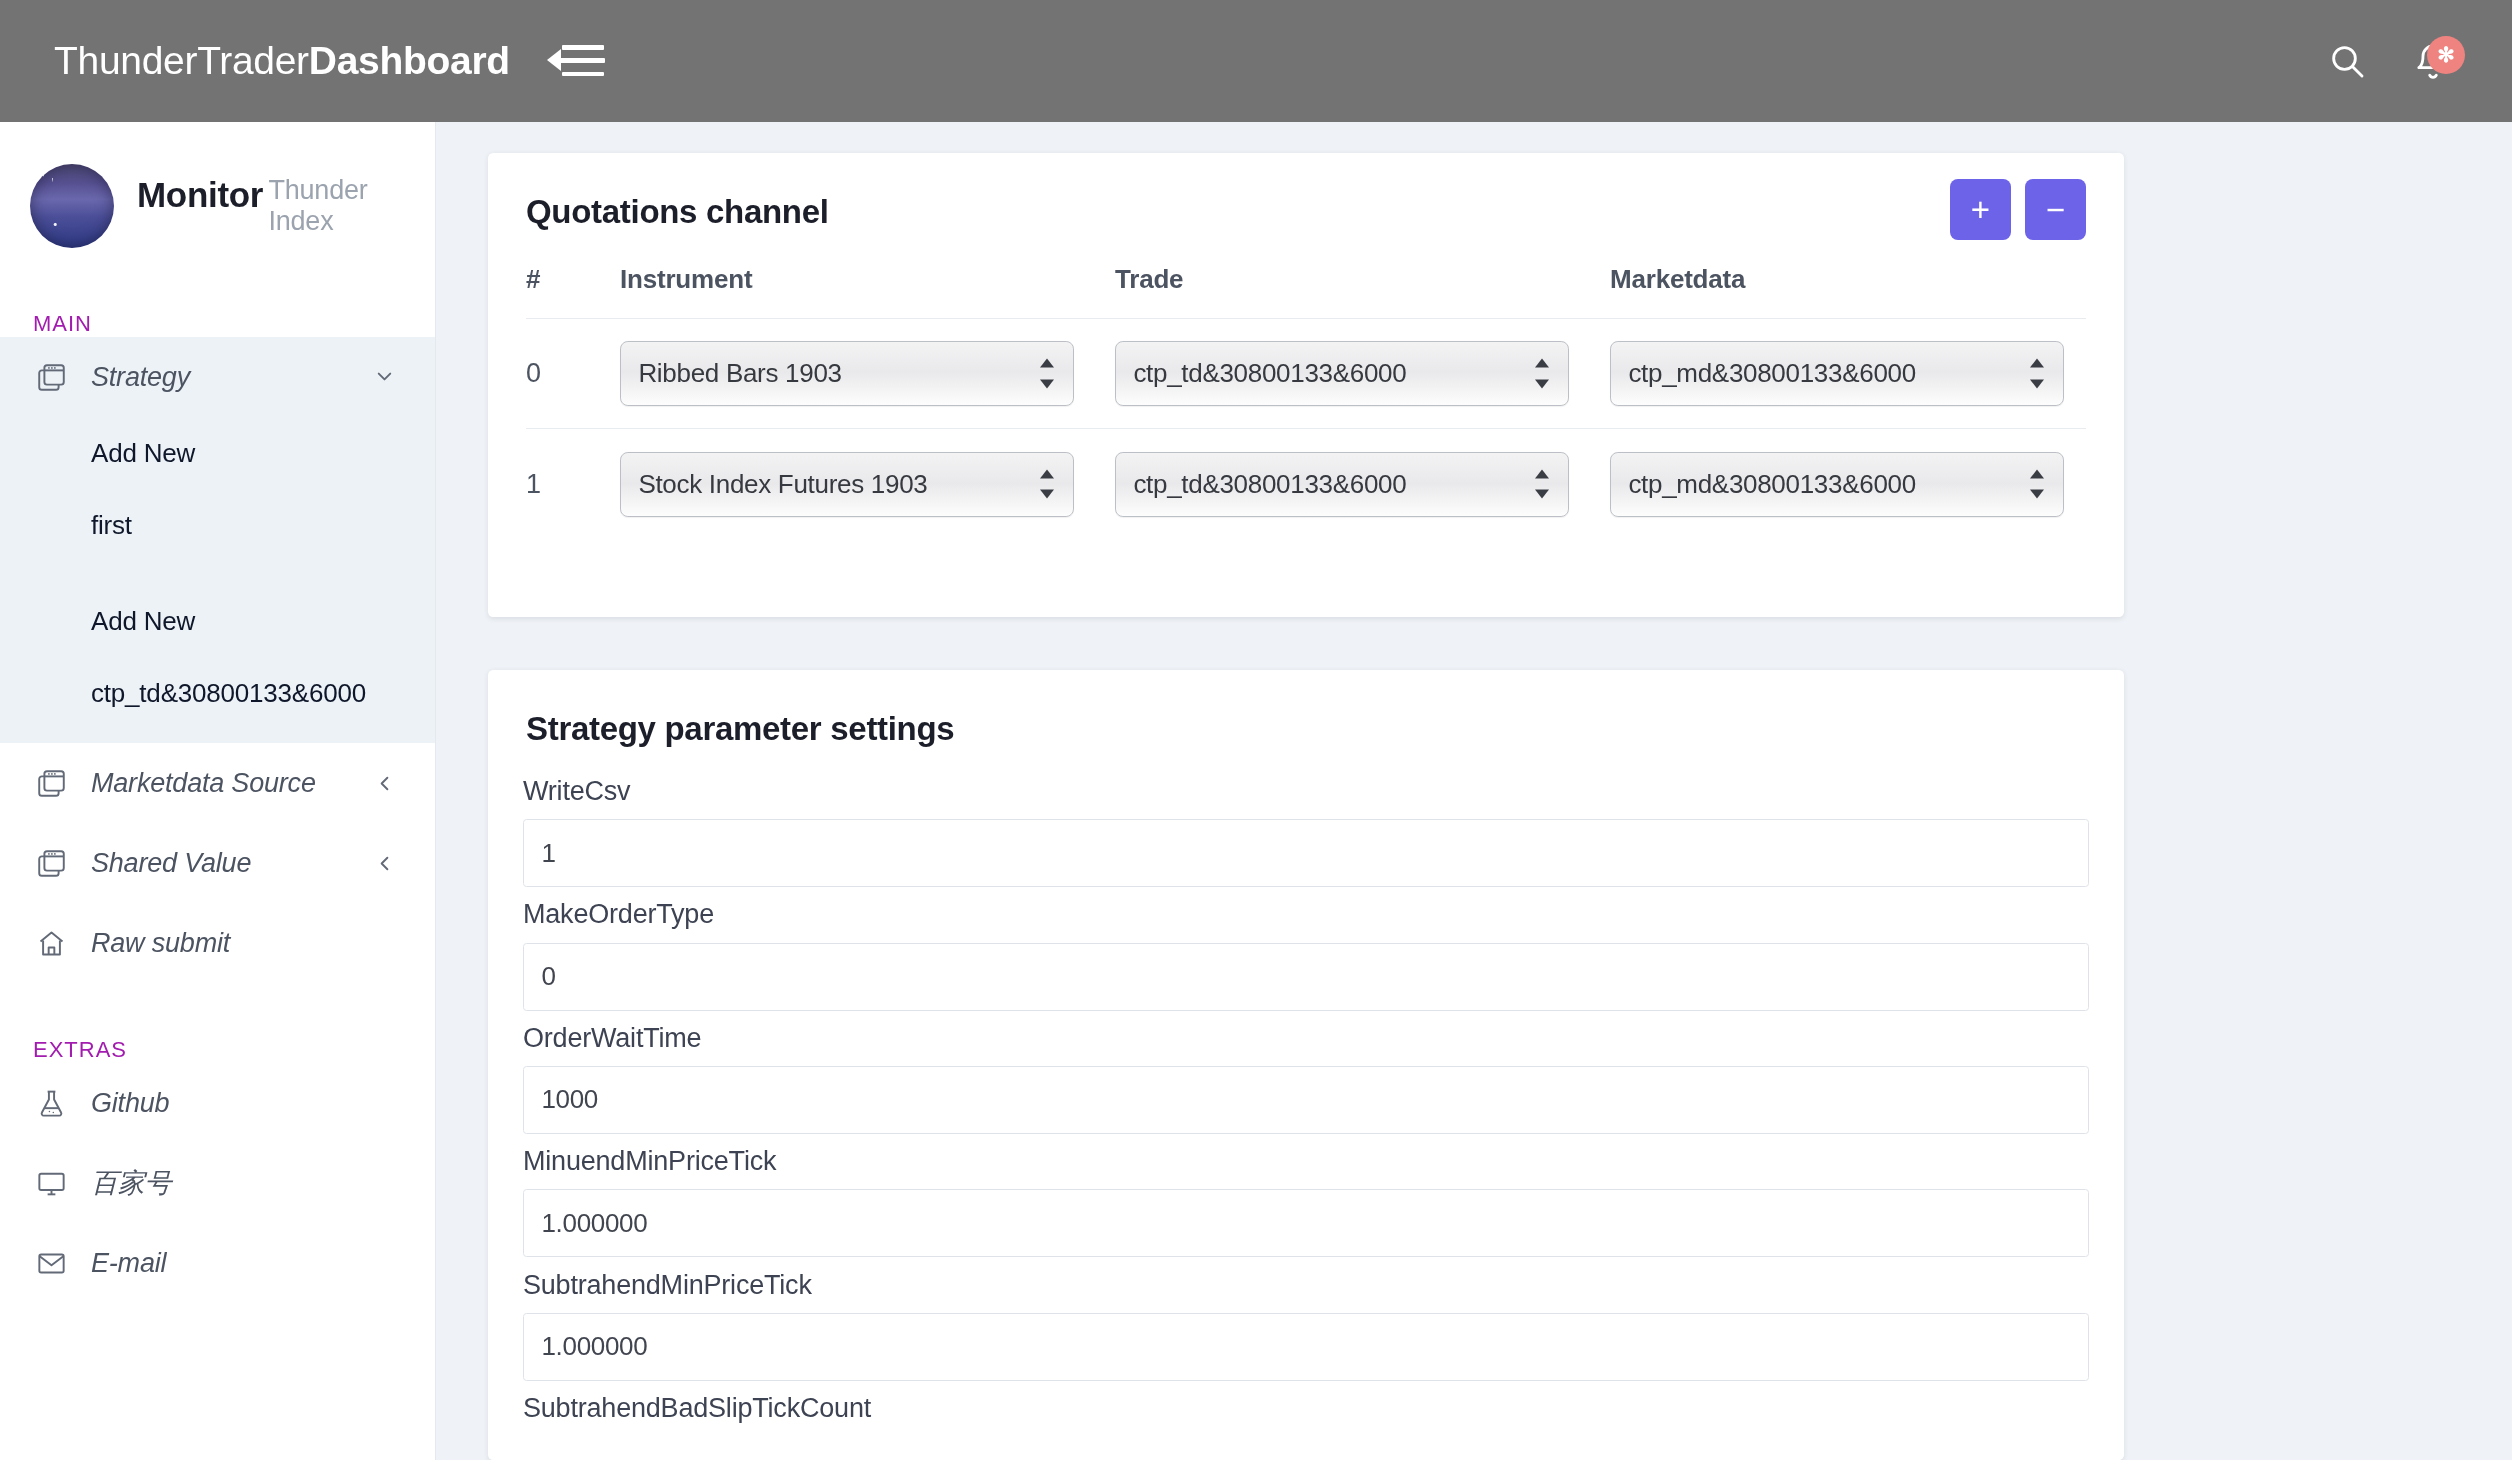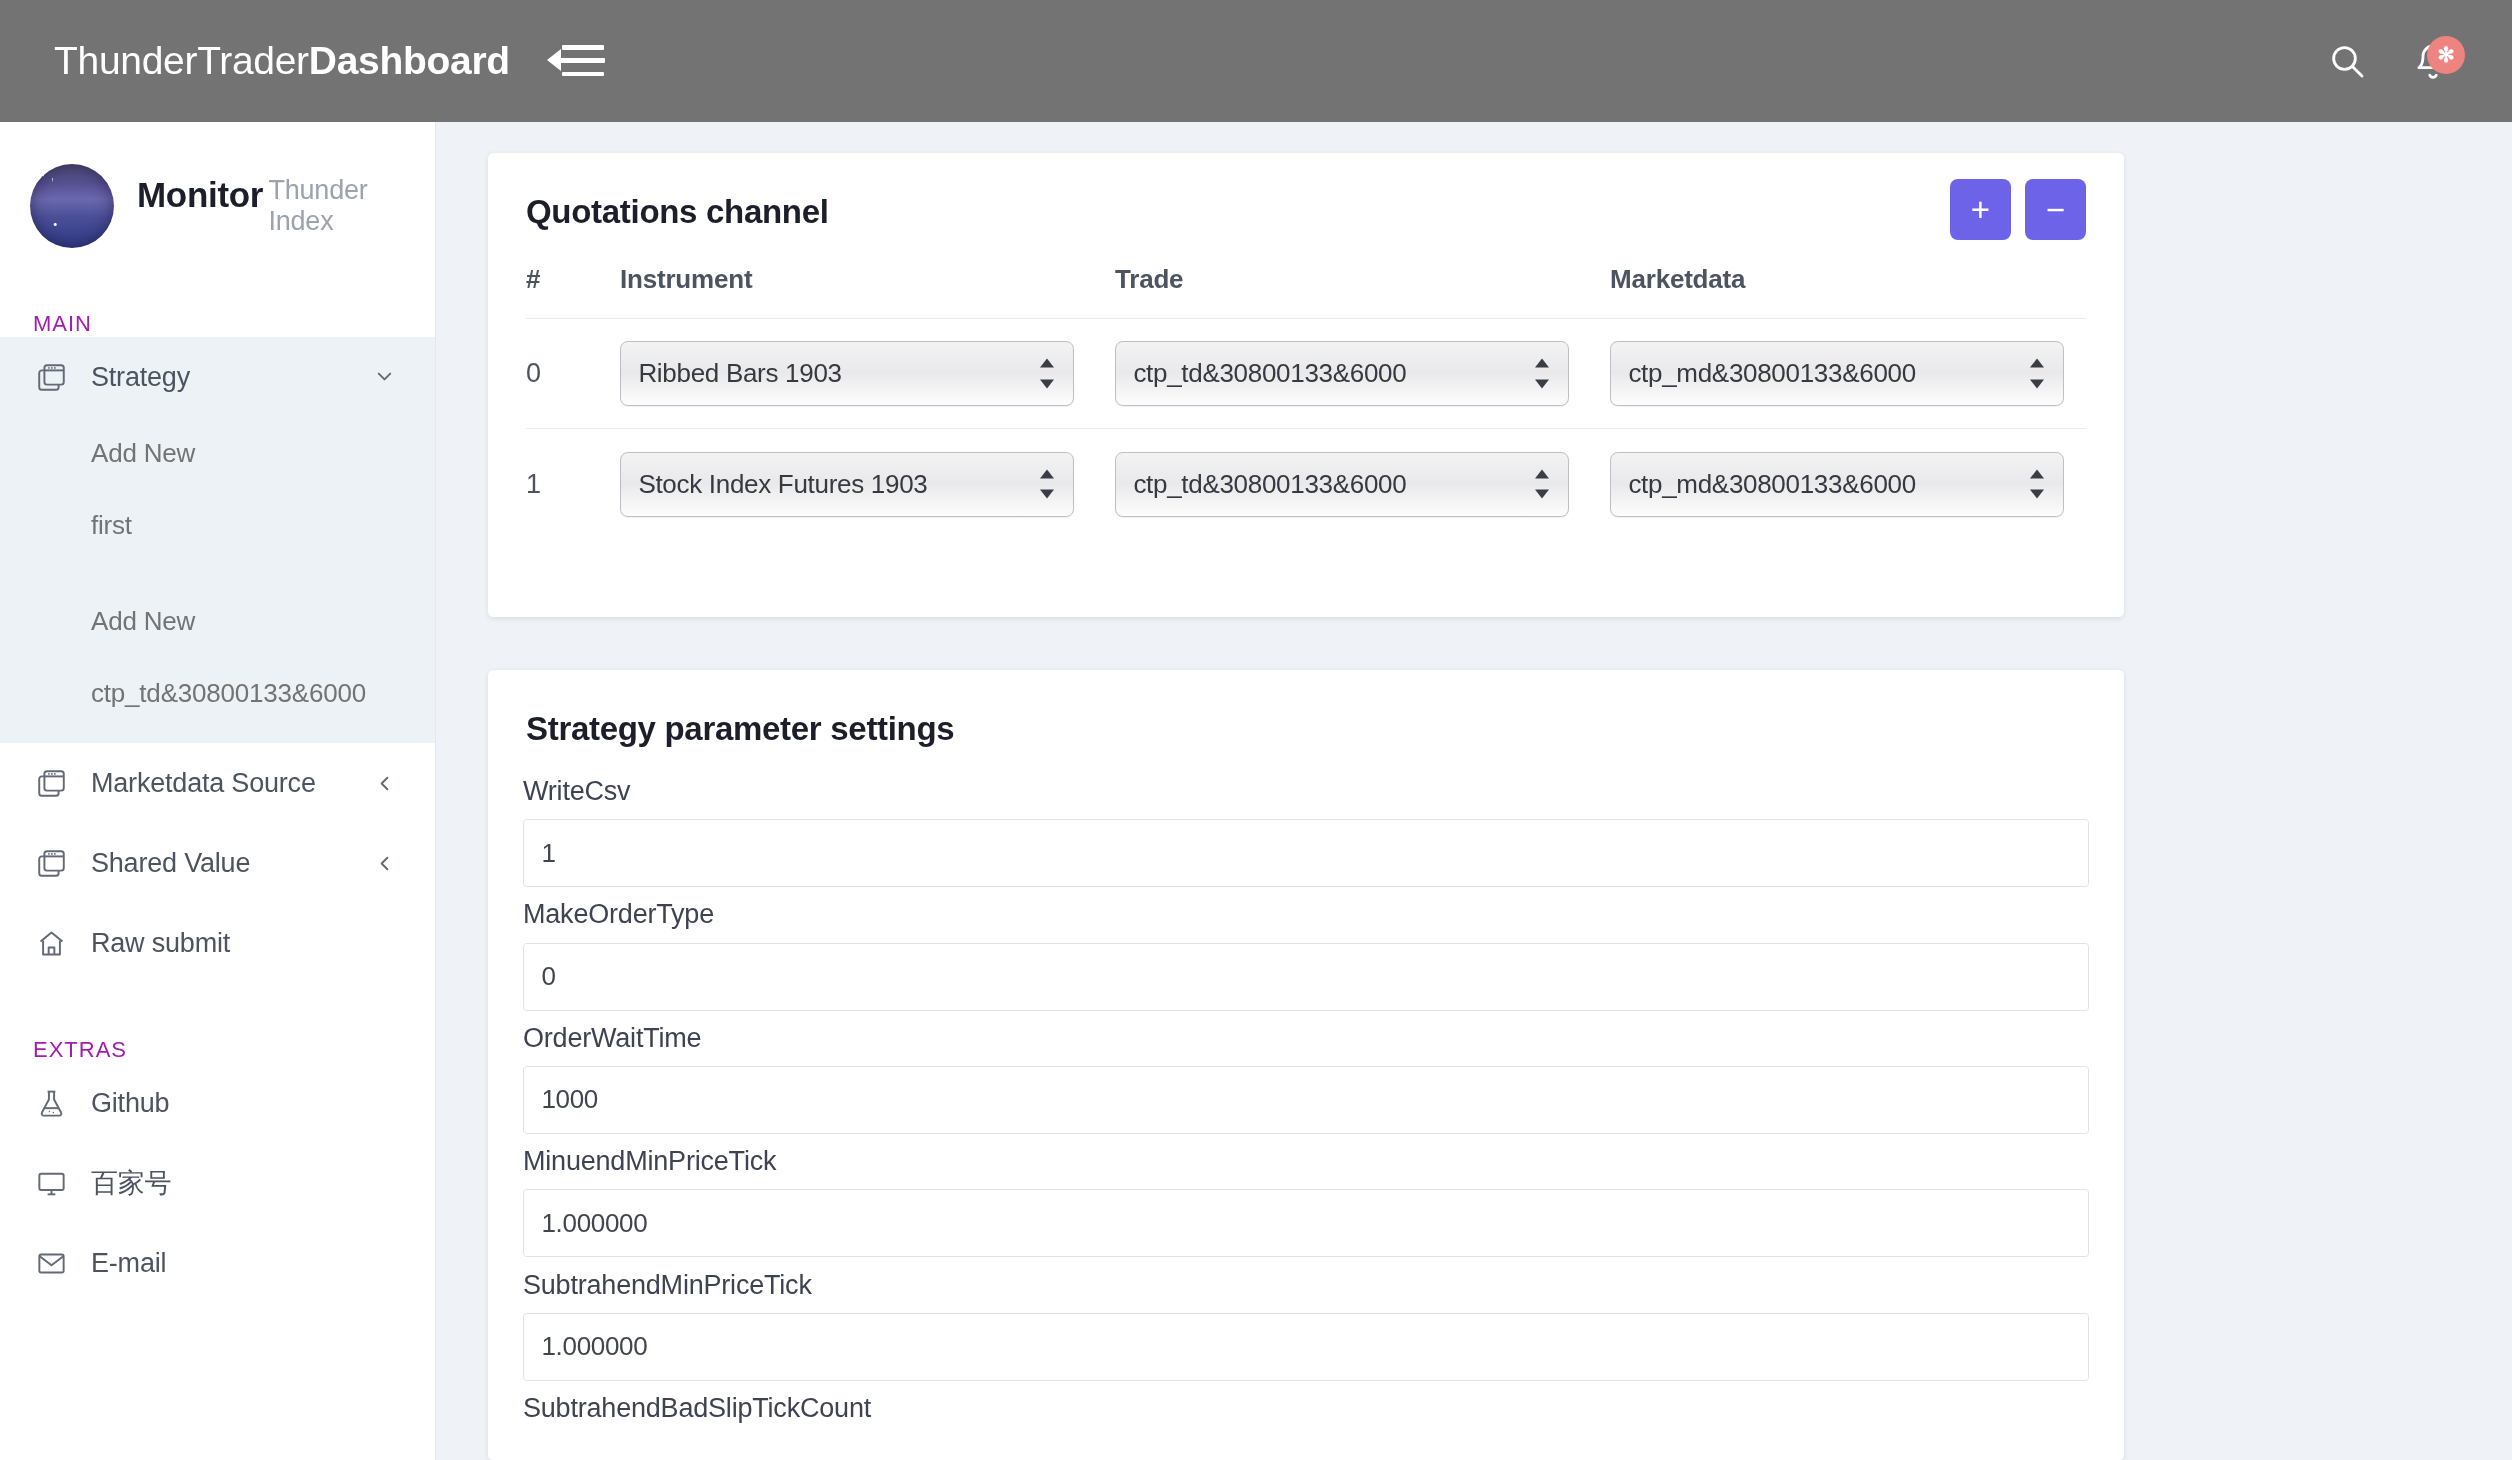--- a/index.html
+++ b/index.html
@@ -146,20 +146,21 @@
 
   .nav-group.expanded { background: #edf2f7; }
 
   .nav-item {
     display: flex;
     align-items: center;
     height: 80px;
     padding-left: 33px;
     padding-right: 38px;
     cursor: pointer;
+    font-style: italic;
   }
   .nav-item .nav-icon {
     width: 37px; height: 37px;
     flex: none;
     display: flex; align-items: center; justify-content: center;
     margin-right: 21px;
   }
   .nav-item .nav-label {
     font-size: 27px;
     color: #4c5361;
@@ -174,21 +175,21 @@
 
   .nav-subitem {
     display: flex;
     align-items: center;
     height: 72px;
     padding-left: 91px;
     cursor: pointer;
   }
   .nav-subitem .nav-sublabel {
     font-size: 26px;
-    color: #737373;
+    color: #0f172a;
     letter-spacing: -0.2px;
     white-space: nowrap;
     text-align: center;
   }
 
   .nav-spacer-sm { height: 14px; }
   .nav-spacer-md { height: 24.4px; }
 
   
   .main {

